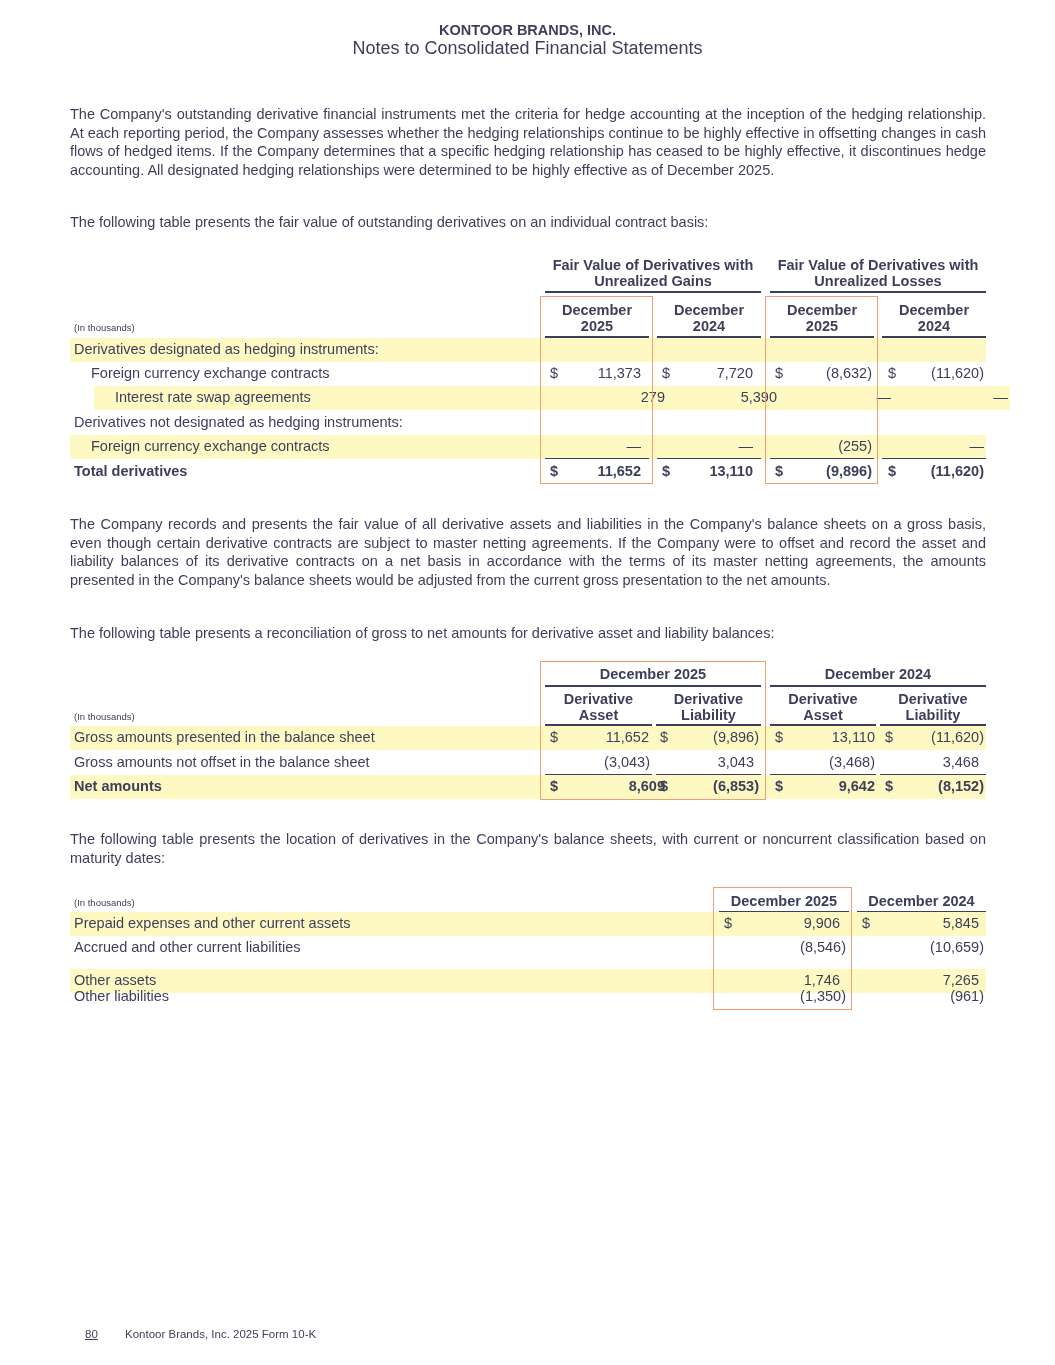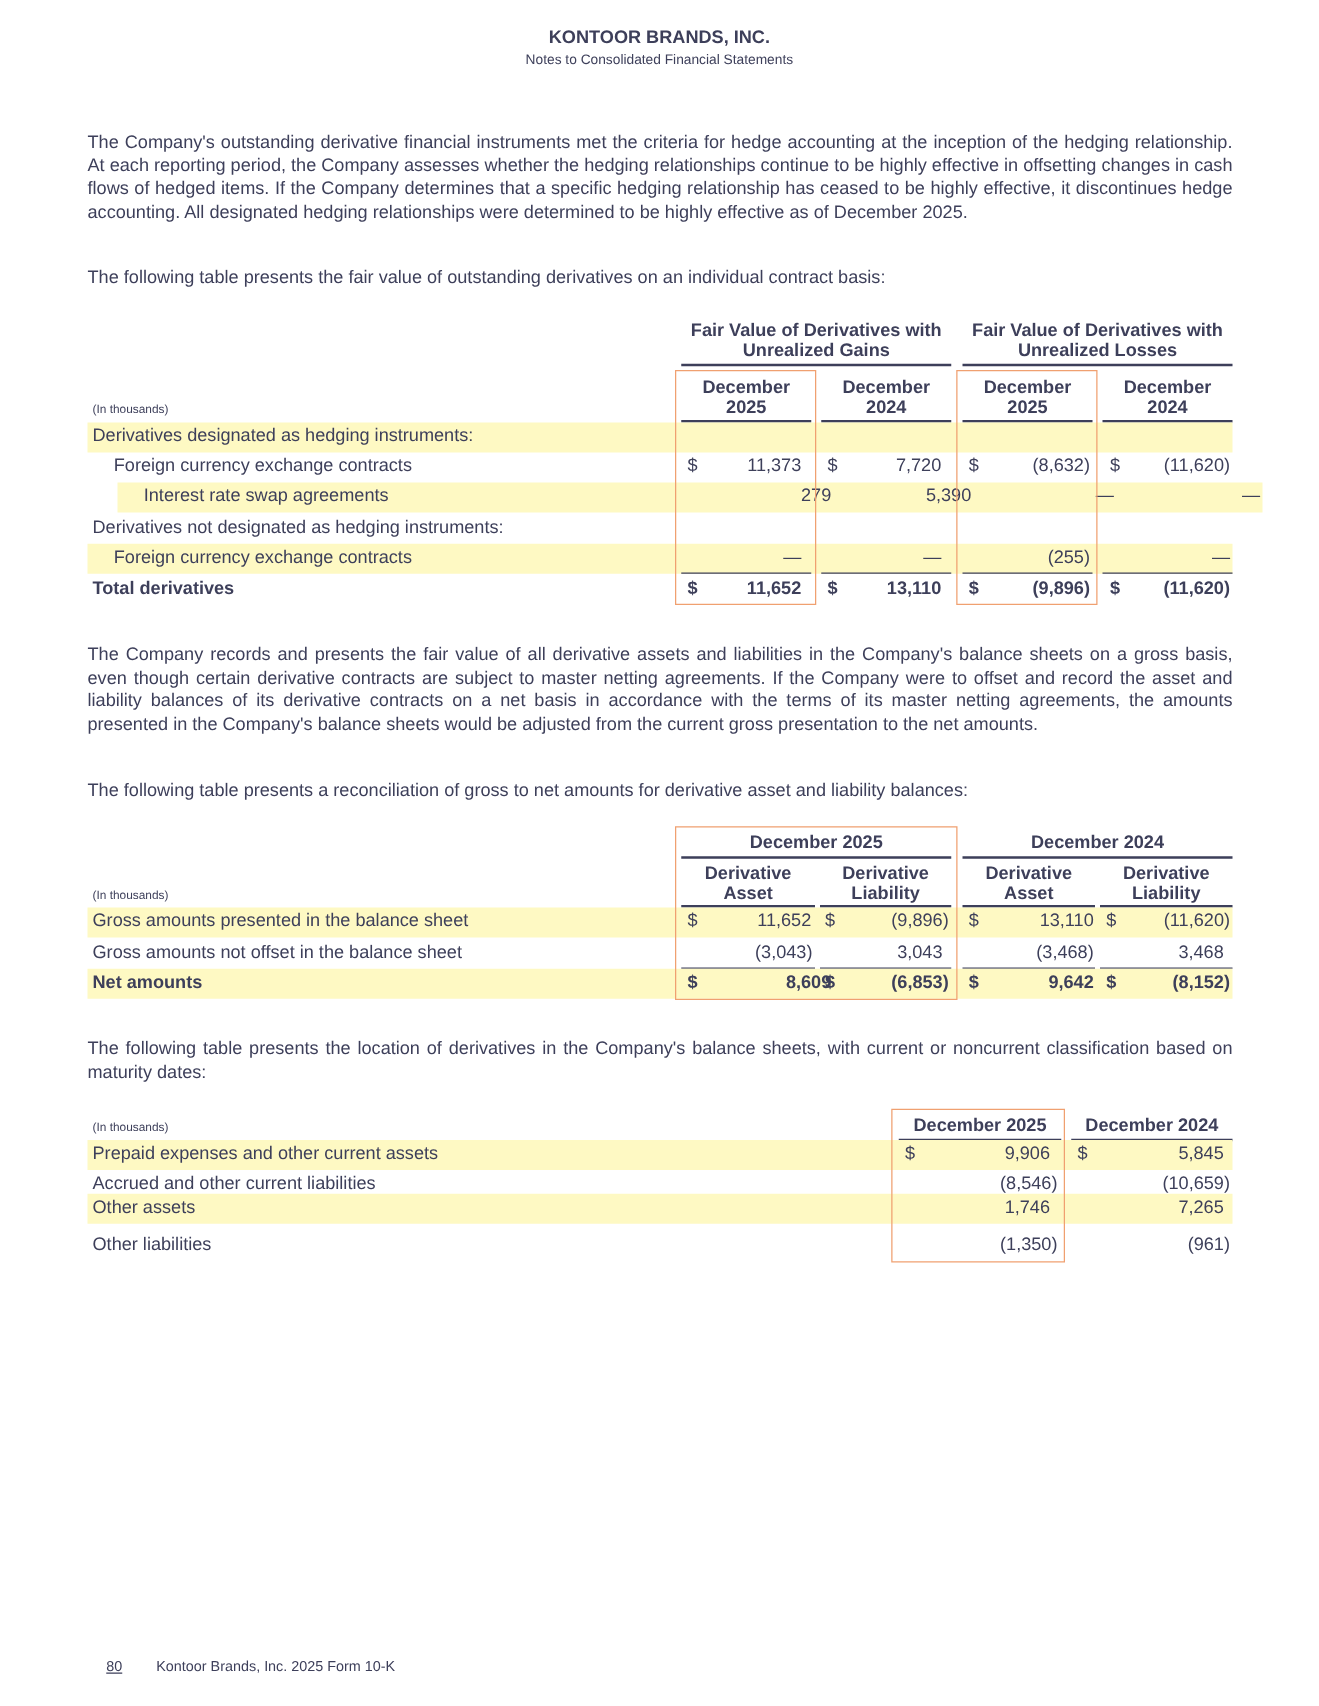--- a/index.html
+++ b/index.html
@@ -1,19 +1,19 @@
 <!DOCTYPE html>
 <html><head>
 <meta charset="utf-8">
 <style>
   html, body { margin: 0; padding: 0; background: #ffffff; }
   body { width: 1055px; height: 1365px; position: relative; font-family: "Liberation Sans", sans-serif; color: #3d3f5a; }
   .hdr { position: absolute; top: 21px; left: 0; width: 1055px; text-align: center; }
   .hdr .co { font-weight: bold; font-size: 14.5px; line-height: 18px; color: #3d3f5a; }
-  .hdr .sub { font-size: 11px; line-height: 18px; color: #3d3f5a; }
+  .hdr .sub { font-size: 18px; line-height: 18px; color: #3d3f5a; }
   .para { position: absolute; left: 70px; width: 916px; font-size: 14.5px; line-height: 18.7px; text-align: justify; color: #3d3f5a; }
   .tbl { position: absolute; left: 70px; width: 916px; }
   .row { position: absolute; left: 0; width: 916px; height: 24px; }
   .row.shade { background: #fef9c3; }
   .lbl { position: absolute; left: 4px; top: 3px; font-size: 14.5px; white-space: nowrap; }
   .lbl.ind { left: 21px; }
   .bold { font-weight: bold; }
   .unit { position: absolute; left: 4px; font-size: 9.5px; color: #3d3f5a; }
   .cell { position: absolute; top: 3px; font-size: 14.5px; white-space: nowrap; }
   .dol { position: absolute; top: 3px; font-size: 14.5px; }
@@ -174,21 +174,21 @@
     <span class="dol" style="left:654px;">$</span>
     <span class="cell" style="right:146px;">9,906</span>
     <span class="dol" style="left:792px;">$</span>
     <span class="cell" style="right:7px;">5,845</span>
   </div>
   <div class="row" style="top:49px;">
     <span class="lbl">Accrued and other current liabilities</span>
     <span class="cell" style="right:140px;">(8,546)</span>
     <span class="cell" style="right:2px;">(10,659)</span>
   </div>
-  <div class="row shade" style="top:68px;">
+  <div class="row shade" style="top:82px;">
     <span class="lbl">Other assets</span>
     <span class="cell" style="right:146px;">1,746</span>
     <span class="cell" style="right:7px;">7,265</span>
   </div>
   <div class="row" style="top:98px;">
     <span class="lbl">Other liabilities</span>
     <span class="cell" style="right:140px;">(1,350)</span>
     <span class="cell" style="right:2px;">(961)</span>
   </div>
   <div class="hl" style="left:643px; top:0px; width:139px; height:123px;"></div>

